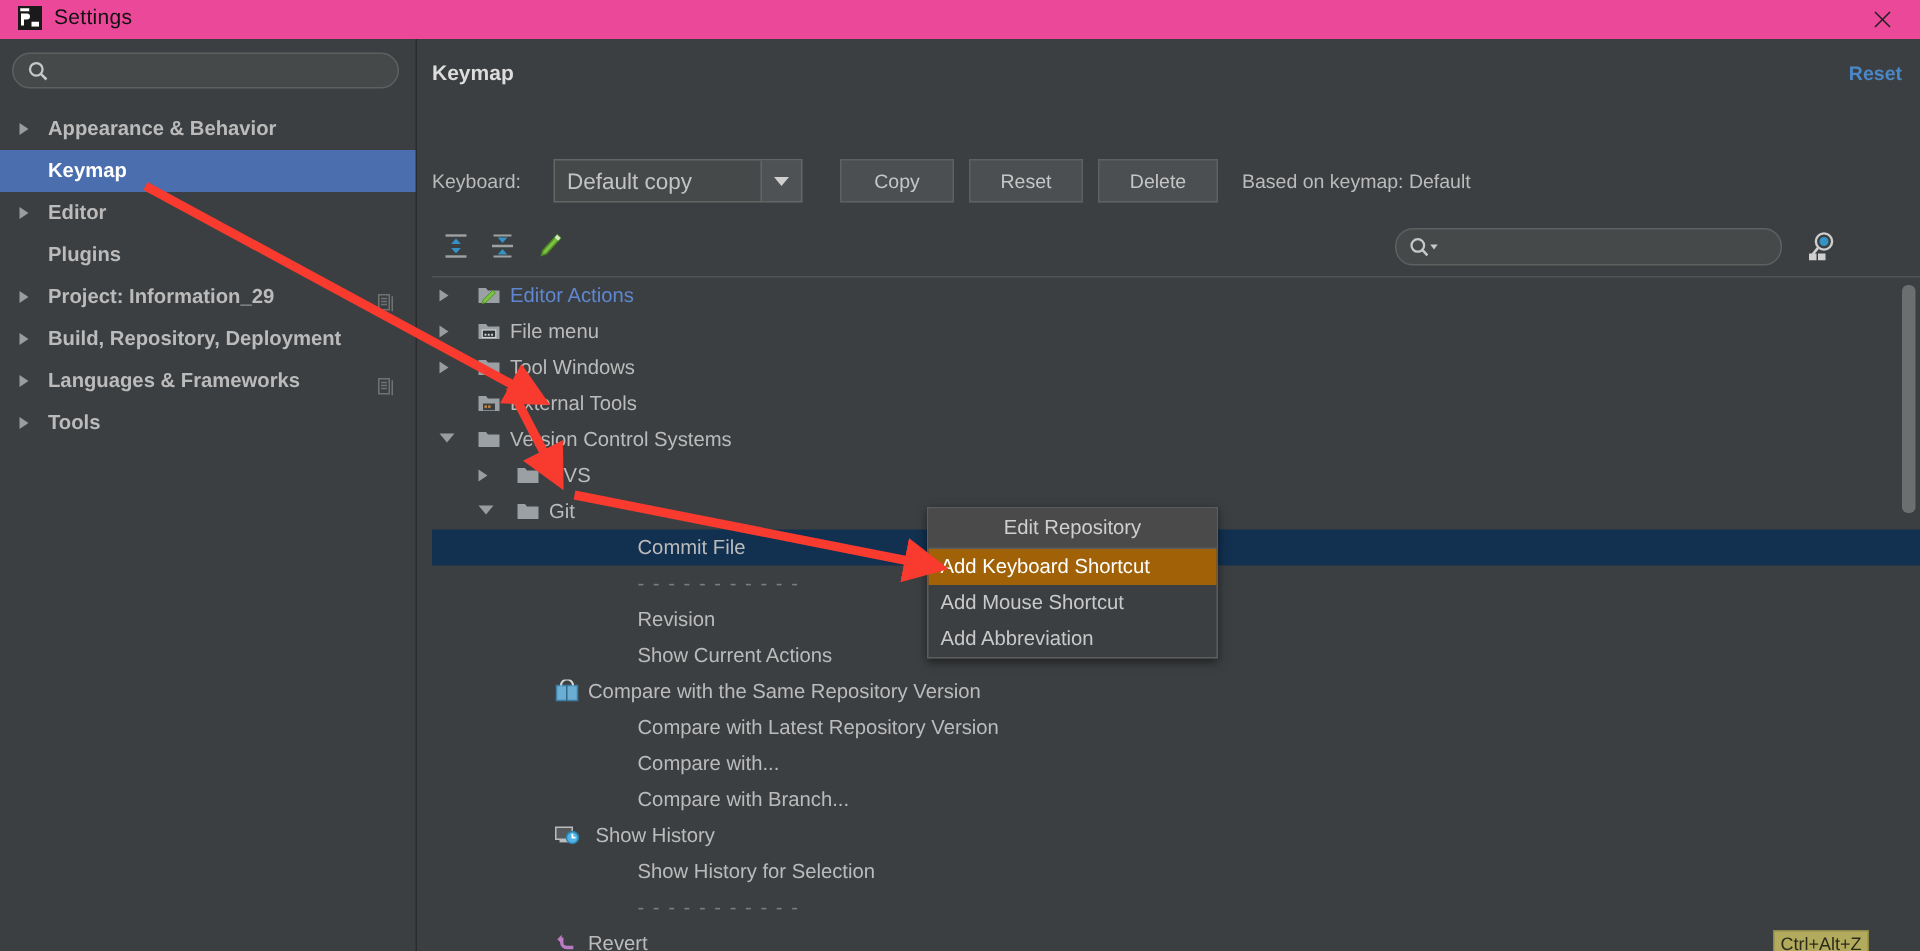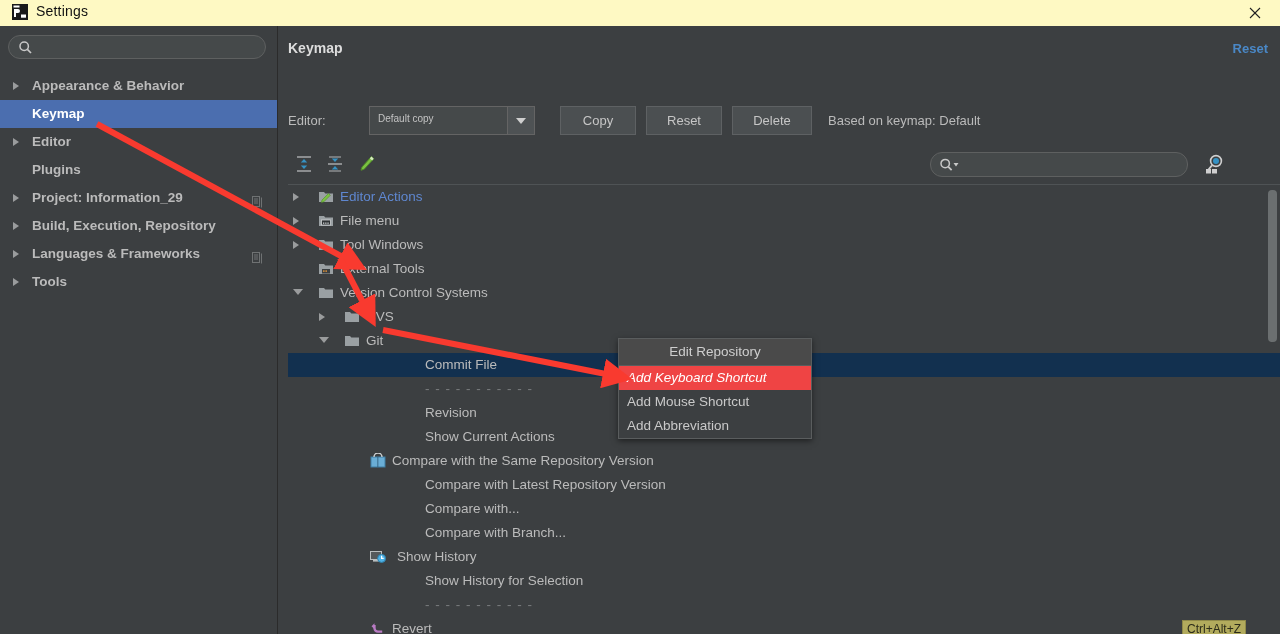--- a/index.html
+++ b/index.html
@@ -9,21 +9,21 @@
     font-family:"Liberation Sans", sans-serif;
     font-size:13px;
     color:#bbbbbb;
     -webkit-font-smoothing:antialiased;
   }
   .app{position:relative;width:1280px;height:634px;}
 
   
   .titlebar{
     position:absolute;left:0;top:0;width:1280px;height:26px;
-    background:#fef9c3;border-bottom:1px solid #d5d5d5;
+    background:#ec4899;border-bottom:1px solid #d5d5d5;
   }
   .titlebar .tb-icon{
     position:absolute;left:12px;top:4px;width:16px;height:16px;
   }
   .titlebar .tb-title{
     position:absolute;left:36px;top:3px;
     font-size:14px;color:#111;letter-spacing:.2px;
   }
   .titlebar .tb-close{
     position:absolute;right:10px;top:2px;width:30px;height:22px;
@@ -73,21 +73,21 @@
   .reset-link{
     position:absolute;right:12px;top:15px;font-size:13px;font-weight:bold;color:#4a88c7;cursor:pointer;
   }
 
   .keymaps-row{position:absolute;left:10px;top:80px;height:30px;}
   .keymaps-label{position:absolute;left:0;top:7px;font-size:13px;color:#bbbbbb;}
   .combo{
     position:absolute;left:81px;top:0;width:166px;height:29px;
     background:#45494a;border:1px solid #646464;box-sizing:border-box;
   }
-  .combo .val{position:absolute;left:8px;top:6px;font-size:10px;color:#c3c3c3;}
+  .combo .val{position:absolute;left:8px;top:6px;font-size:15px;color:#c3c3c3;}
   .combo .arrowbtn{
     position:absolute;right:0;top:0;width:26px;height:27px;background:#4e5254;border-left:1px solid #646464;
   }
   .combo .arrowbtn i{
     position:absolute;left:8px;top:11px;width:0;height:0;
     border-top:6px solid #cfcfcf;border-left:5px solid transparent;border-right:5px solid transparent;
   }
   .btn{
     position:absolute;top:0;height:29px;line-height:27px;text-align:center;
     background:#4b4f51;border:1px solid #5e6163;box-sizing:border-box;
@@ -153,21 +153,21 @@
     background:#3c3f41;border:1px solid #5a5d5e;box-shadow:0 2px 6px rgba(0,0,0,.5);
     z-index:40;
   }
   .ctx-title{
     height:26px;line-height:26px;text-align:center;font-size:13.5px;color:#cfcfcf;
     background:#4a4a4a;border-bottom:1px solid #5a5d5e;
   }
   .ctx-item{
     height:24px;line-height:24px;padding-left:8px;font-size:13.5px;color:#c9c9c9;cursor:pointer;
   }
-  .ctx-item.highlight{background:#ef4444;color:#ffffff;font-style:italic;}
+  .ctx-item.highlight{background:#a16207;color:#ffffff;}
 
   
   .arrows{position:absolute;left:0;top:0;width:1280px;height:634px;pointer-events:none;z-index:60;}
 </style>
 </head>
 <body>
 
 <div class="app">
 
   <div class="titlebar">
@@ -203,39 +203,39 @@
         <div class="nav-item selected"><span>Keymap</span></div>
         <div class="nav-item"><span class="tri"></span><span>Editor</span></div>
         <div class="nav-item"><span>Plugins</span></div>
         <div class="nav-item"><span class="tri"></span><span>Project: Information_29</span><span class="cfg"><svg width="11" height="13" viewBox="0 0 11 13">
               <rect x="0.5" y="0.5" width="7" height="10" fill="none" stroke="#8b8e8f"></rect>
               <line x1="2" y1="3" x2="6" y2="3" stroke="#8b8e8f"></line>
               <line x1="2" y1="5" x2="6" y2="5" stroke="#8b8e8f"></line>
               <line x1="2" y1="7" x2="6" y2="7" stroke="#8b8e8f"></line>
               <line x1="9.5" y1="1.5" x2="9.5" y2="11.5" stroke="#8b8e8f"></line>
             </svg></span></div>
-        <div class="nav-item"><span class="tri"></span><span>Build, Execution, Repository</span></div>
+        <div class="nav-item"><span class="tri"></span><span>Build, Repository, Deployment</span></div>
         <div class="nav-item"><span class="tri"></span><span>Languages &amp; Frameworks</span><span class="cfg"><svg width="11" height="13" viewBox="0 0 11 13">
               <rect x="0.5" y="0.5" width="7" height="10" fill="none" stroke="#8b8e8f"></rect>
               <line x1="2" y1="3" x2="6" y2="3" stroke="#8b8e8f"></line>
               <line x1="2" y1="5" x2="6" y2="5" stroke="#8b8e8f"></line>
               <line x1="2" y1="7" x2="6" y2="7" stroke="#8b8e8f"></line>
               <line x1="9.5" y1="1.5" x2="9.5" y2="11.5" stroke="#8b8e8f"></line>
             </svg></span></div>
         <div class="nav-item"><span class="tri"></span><span>Tools</span></div>
       </div>
   </div>
 
   <div class="content">
 
     <div class="page-title">Keymap</div>
     <div class="reset-link">Reset</div>
 
     <div class="keymaps-row">
-      <span class="keymaps-label">Editor:</span>
+      <span class="keymaps-label">Keyboard:</span>
 
       <div class="combo">
         <span class="val">Default copy</span>
         <span class="arrowbtn">
             <i></i>
           </span>
       </div>
 
       <div class="btn copy">Copy</div>
       <div class="btn reset">Reset</div>

